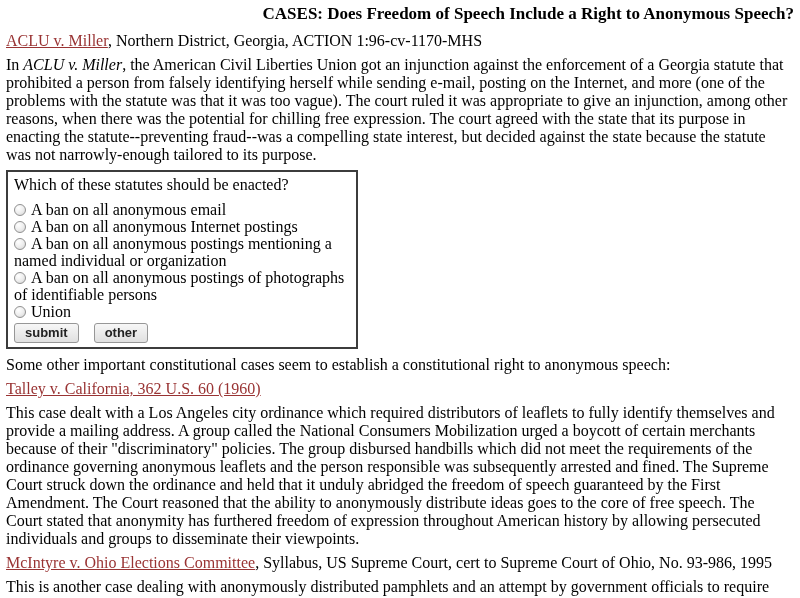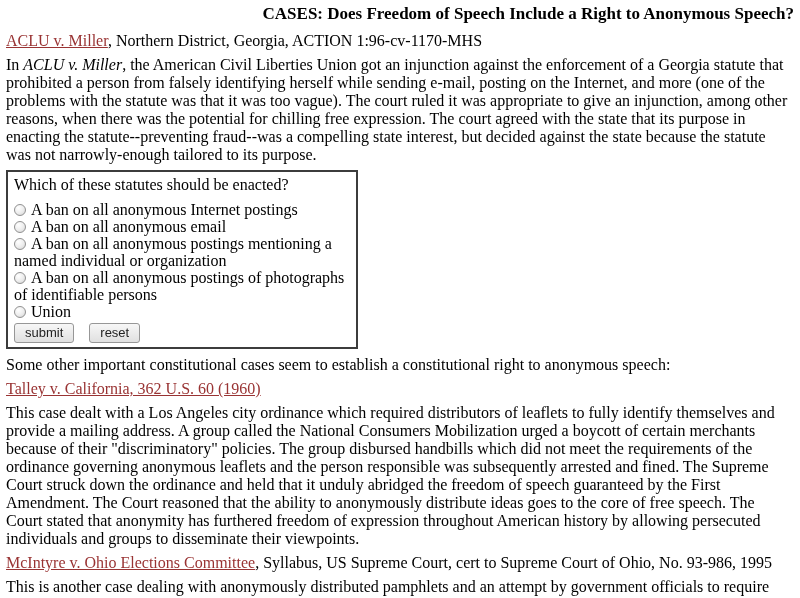--- a/index.html
+++ b/index.html
@@ -56,44 +56,45 @@
   .form-button {
     font-family: "Liberation Sans", sans-serif;
     font-size: 13px;
     color: #222;
     background: linear-gradient(#f7f7f7, #e0e0e0);
     border: 1px solid #979797;
     border-radius: 3px;
     padding: 1px 10px 2px 10px;
     margin-right: 15px;
     cursor: pointer;
+    font-weight: bold;
   }
 </style>
 </head>
 <body>
 
 <div class="page">
 
   <h1 class="page-title">CASES: Does Freedom of Speech Include a Right to Anonymous Speech?</h1>
 
   <p><a class="case-link">ACLU v. Miller</a><span>, Northern District, Georgia, ACTION 1:96-cv-1170-MHS</span></p>
 
   <p><span>In </span><span class="italic">ACLU v. Miller</span><span>, the American Civil Liberties Union got an injunction against the enforcement of a Georgia statute that prohibited a person from falsely identifying herself while sending e-mail, posting on the Internet, and more (one of the problems with the statute was that it was too vague). The court ruled it was appropriate to give an injunction, among other reasons, when there was the potential for chilling free expression. The court agreed with the state that its purpose in enacting the statute--preventing fraud--was a compelling state interest, but decided against the state because the statute was not narrowly-enough tailored to its purpose.</span></p>
 
   <div class="poll-box">
     <div class="poll-question">Which of these statutes should be enacted?</div>
 
+    <div class="poll-option"><span class="radio-icon"></span><span>A ban on all anonymous email</span></div>
     <div class="poll-option"><span class="radio-icon"></span><span>A ban on all anonymous Internet postings</span></div>
-    <div class="poll-option"><span class="radio-icon"></span><span>A ban on all anonymous email</span></div>
     <div class="poll-option"><span class="radio-icon"></span><span>A ban on all anonymous postings mentioning a named individual or organization</span></div>
     <div class="poll-option"><span class="radio-icon"></span><span>A ban on all anonymous postings of photographs of identifiable persons</span></div>
     <div class="poll-option"><span class="radio-icon"></span><span>Union</span></div>
 
     <div class="poll-buttons">
-      <button type="button" class="form-button">submit</button><button type="button" class="form-button">reset</button>
+      <button type="button" class="form-button">submit</button><button type="button" class="form-button">other</button>
     </div>
   </div>
 
   <p>Some other important constitutional cases seem to establish a constitutional right to anonymous speech:</p>
 
   <p><a class="case-link">Talley v. California, 362 U.S. 60 (1960)</a></p>
 
   <p>This case dealt with a Los Angeles city ordinance which required distributors of leaflets to fully identify themselves and provide a mailing address. A group called the National Consumers Mobilization urged a boycott of certain merchants because of their "discriminatory" policies. The group disbursed handbills which did not meet the requirements of the ordinance governing anonymous leaflets and the person responsible was subsequently arrested and fined. The Supreme Court struck down the ordinance and held that it unduly abridged the freedom of speech guaranteed by the First Amendment. The Court reasoned that the ability to anonymously distribute ideas goes to the core of free speech. The Court stated that anonymity has furthered freedom of expression throughout American history by allowing persecuted individuals and groups to disseminate their viewpoints.</p>
 
   <p><a class="case-link">McIntyre v. Ohio Elections Committee</a><span>, Syllabus, US Supreme Court, cert to Supreme Court of Ohio, No. 93-986, 1995</span></p>

